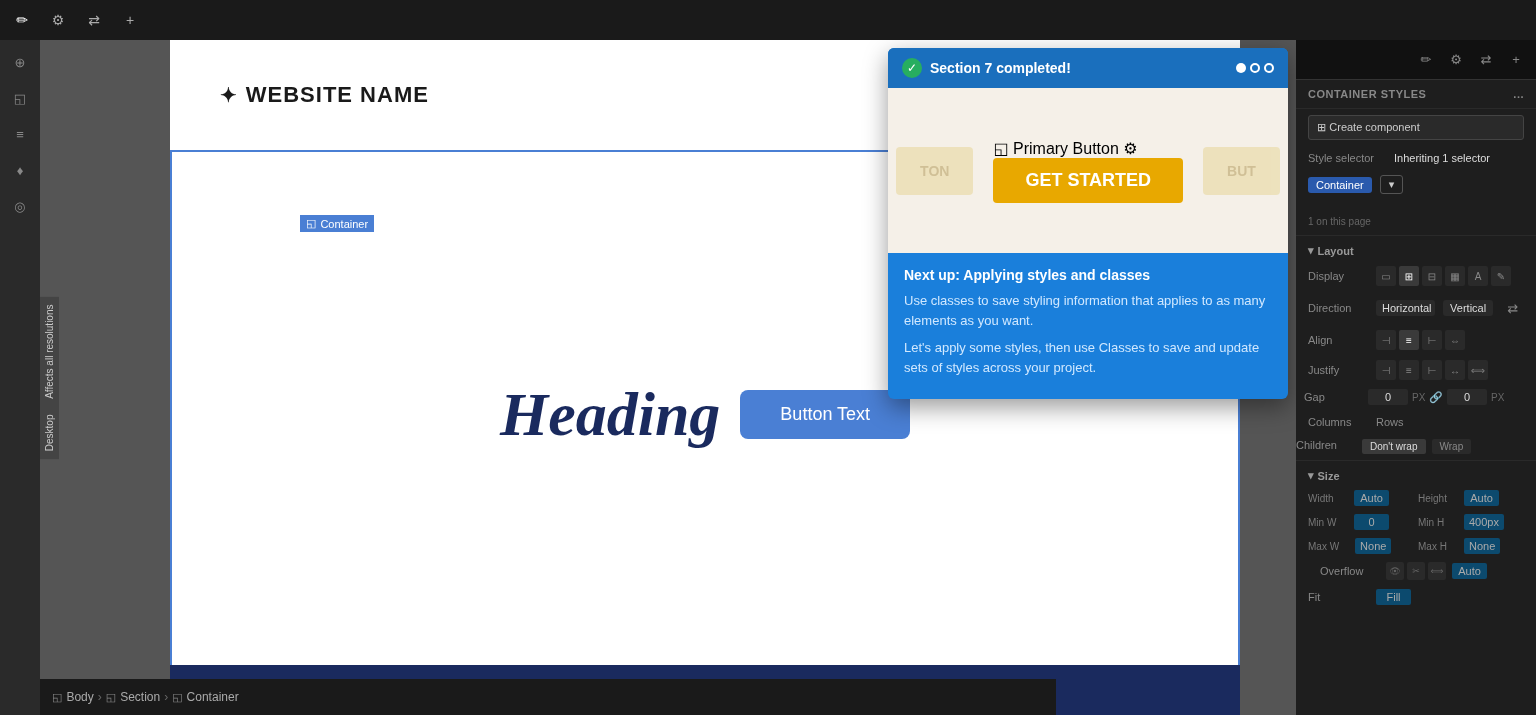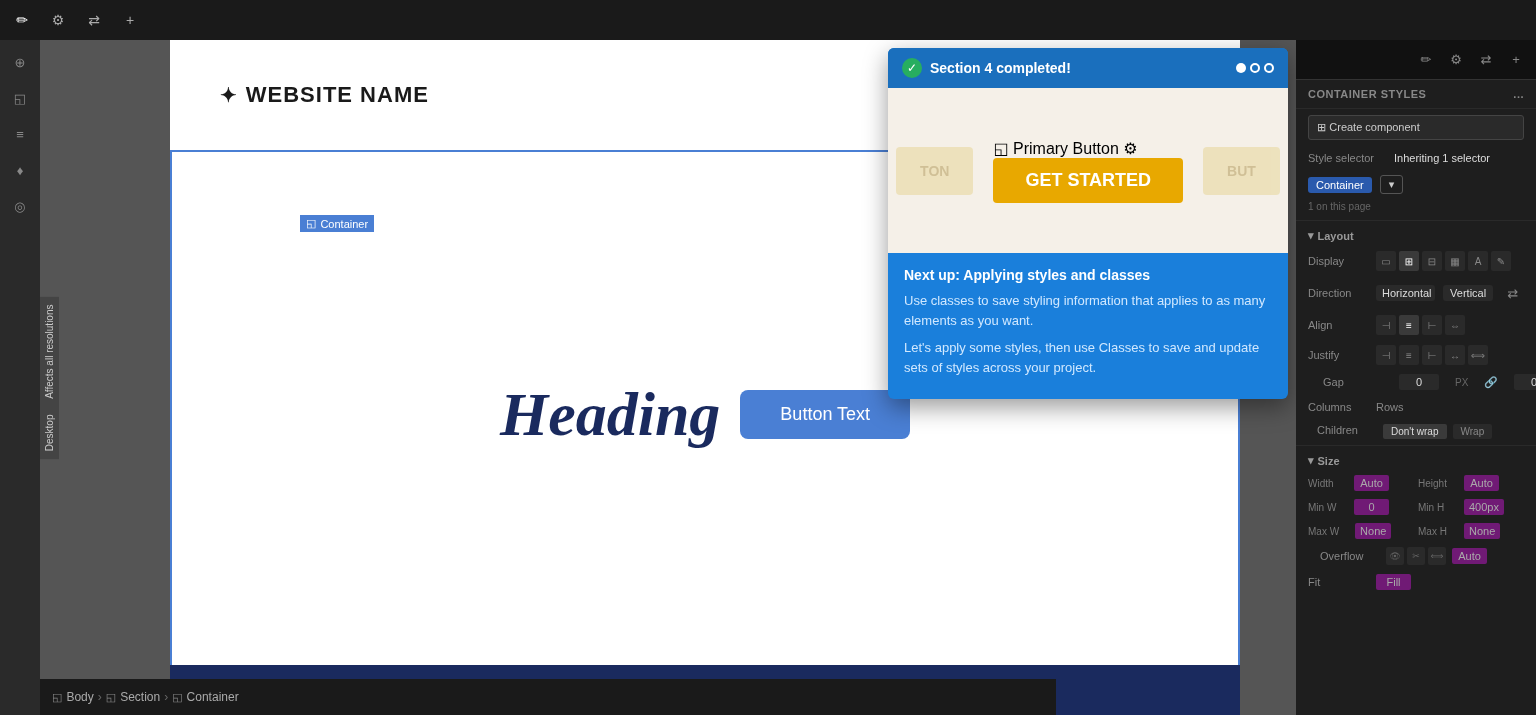--- a/index.html
+++ b/index.html
@@ -332,22 +332,22 @@
       background: #2a2a2a;
       border-radius: 2px;
       display: flex; align-items: center; justify-content: center;
       font-size: 10px; color: #888; cursor: pointer;
     }
     .disp-icon.active { background: #3a3a3a; color: #fff; }
 
     .gap-row {
       display: flex;
       align-items: center;
-      padding: 4px 27px;
-      gap: 16px;
+      padding: 4px 8px;
+      gap: 4px;
     }
     .gap-input {
       width: 40px;
       background: #2a2a2a;
       border: none;
       border-radius: 2px;
       color: #ddd;
       font-size: 11px;
       padding: 2px 4px;
       text-align: center;
@@ -373,21 +373,21 @@
       gap: 16px;
     }
     .size-label {
       font-size: 10px;
       color: #777;
       min-width: 30px;
     }
     .size-value {
       font-size: 11px;
       color: #aaa;
-      background: #701a75;
+      background: #0c4a6e;
       padding: 2px 5px;
       border-radius: 2px;
       min-width: 35px;
       text-align: center;
     }
 
     
     .tooltip-panel {
       position: absolute;
       top: 8px;
@@ -514,21 +514,21 @@
     .ov-icon {
       width: 18px; height: 18px;
       background: #2a2a2a;
       border-radius: 2px;
       display: flex; align-items: center; justify-content: center;
       font-size: 9px; color: #666;
     }
     .children-row {
       display: flex;
       gap: 6px;
-      padding: 4px 21px;
+      padding: 4px 0;
     }
     .children-chip {
       background: #2a2a2a;
       color: #888;
       font-size: 10px;
       padding: 2px 8px;
       border-radius: 2px;
       cursor: pointer;
     }
     .children-chip.active {
@@ -537,20 +537,21 @@
     }
     .divider {
       height: 1px;
       background: #2a2a2a;
       margin: 2px 0;
     }
     .on-this-page {
       font-size: 10px;
       color: #666;
       padding: 2px 12px 6px;
+      margin-top: 15px;
     }
   </style>
 </head>
 <body>
 
 <div class="top-toolbar">
   <div class="toolbar-icon active">✏</div>
   <div class="toolbar-icon">⚙</div>
   <div class="toolbar-icon">⇄</div>
   <div class="toolbar-icon">+</div>
@@ -595,21 +596,21 @@
         <div class="hero-heading">Heading</div>
         <button class="hero-button">Button Text</button>
       </div>
     </div>
 
     <div class="website-footer-strip"></div>
 
     <div class="tooltip-panel">
       <div class="tooltip-header">
         <div class="tooltip-check">✓</div>
-        <div class="tooltip-title">Section 4 completed!</div>
+        <div class="tooltip-title">Section 7 completed!</div>
         <div class="tooltip-dots">
           <div class="dot filled"></div>
           <div class="dot outline"></div>
           <div class="dot outline"></div>
         </div>
       </div>
       <div class="tooltip-preview">
         <button class="preview-btn-ghost">TON</button>
         <div style="position:relative;">
           <div class="settings-badge">

